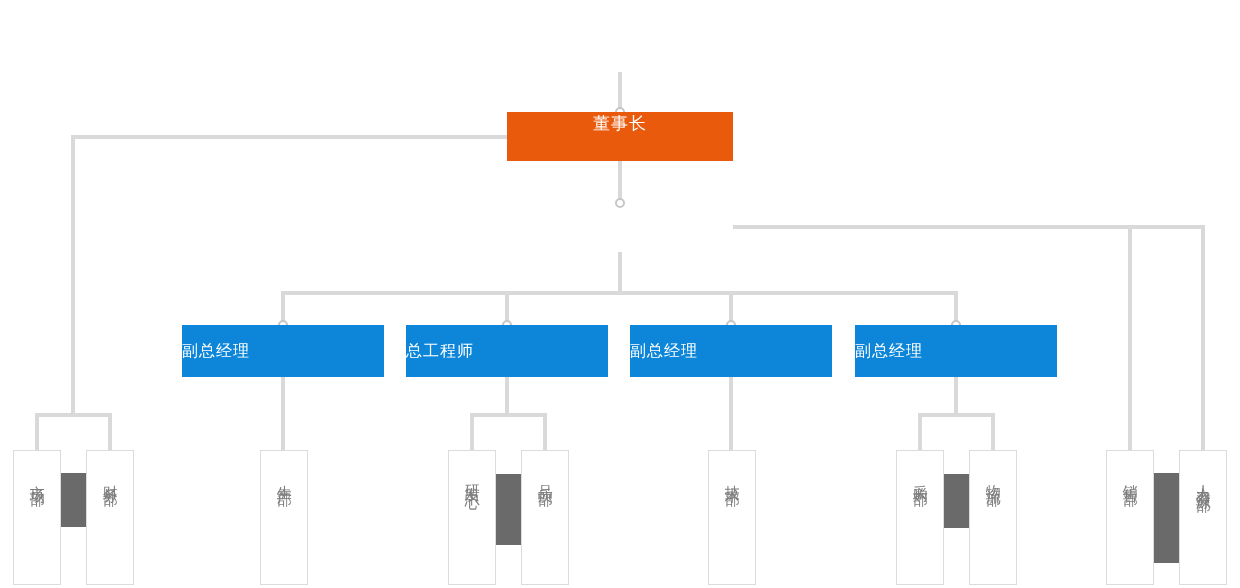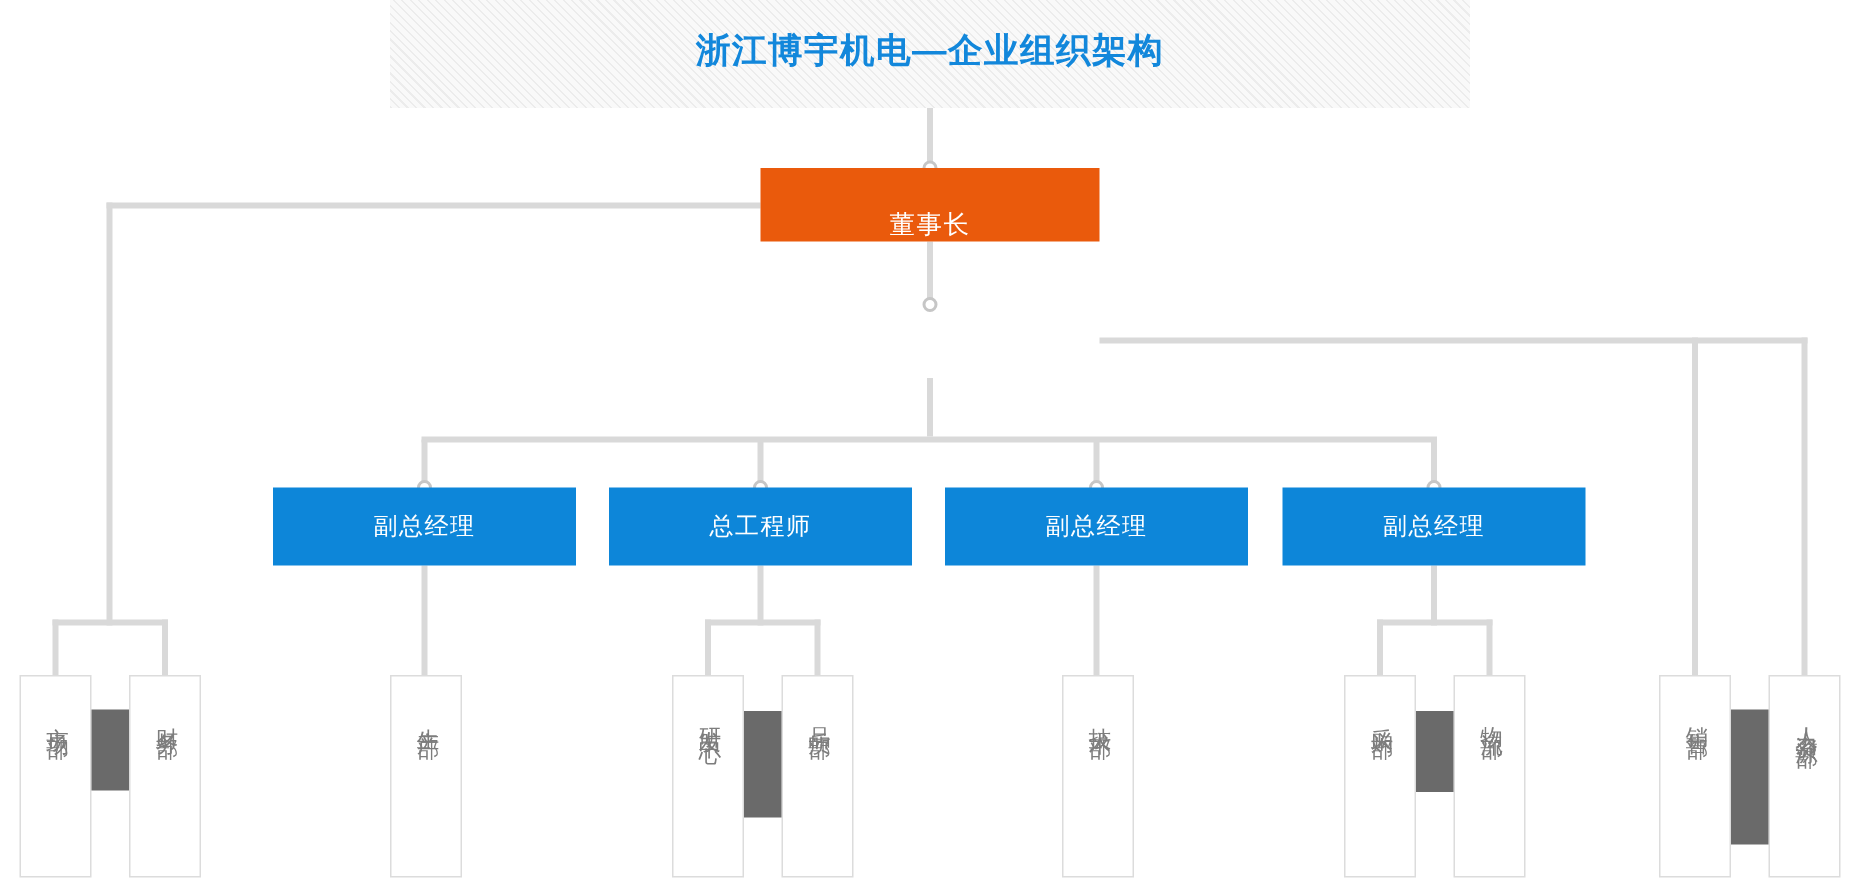--- a/index.html
+++ b/index.html
@@ -29,28 +29,28 @@
     position: absolute; display: block;
     width: 6px; height: 6px;
     background: #ffffff;
     border: 2px solid var(--ring-border);
     border-radius: 50%;
   }
   .box-orange {
     position: absolute; width: 226px; height: 49px;
     background: var(--orange);
     color: #ffffff; font-size: 17px;
-    display: flex; align-items: flex-end; justify-content: center;
+    display: flex; align-items: flex-start; justify-content: center;
     letter-spacing: 1px;
   }
   .box-blue {
     position: absolute; width: 202px; height: 52px; top: 325px;
     background: var(--blue);
     color: #ffffff; font-size: 16px;
-    display: flex; align-items: center; justify-content: center;
+    display: flex; align-items: center; 
     letter-spacing: 1px;
   }
   .dept {
     position: absolute; top: 450px; width: 48px; height: 135px;
     box-sizing: border-box;
     background: #ffffff;
     border: 1px solid var(--dept-border);
     display: flex; justify-content: center;
     padding-top: 22px;
   }
@@ -62,23 +62,20 @@
     line-height: 1.1;
     color: var(--dept-text);
   }
   .divider { position: absolute; background: var(--divider); }
 </style>
 </head>
 <body>
 
 <div class="canvas">
 
-  <div class="title-band">
-    <span class="title-text">浙江博宇机电—企业组织架构</span>
-  </div>
 
   <i class="line" style="left:618px;top:72px;width:4px;height:40px"></i>
   <i class="line" style="left:618px;top:161px;width:4px;height:42px"></i>
   <i class="line" style="left:618px;top:252px;width:4px;height:39px"></i>
   <i class="line" style="left:281px;top:291px;width:677px;height:4px"></i>
   <i class="line" style="left:281px;top:293px;width:4px;height:32px"></i>
   <i class="line" style="left:505px;top:293px;width:4px;height:32px"></i>
   <i class="line" style="left:729px;top:293px;width:4px;height:32px"></i>
   <i class="line" style="left:954px;top:293px;width:4px;height:32px"></i>
 

